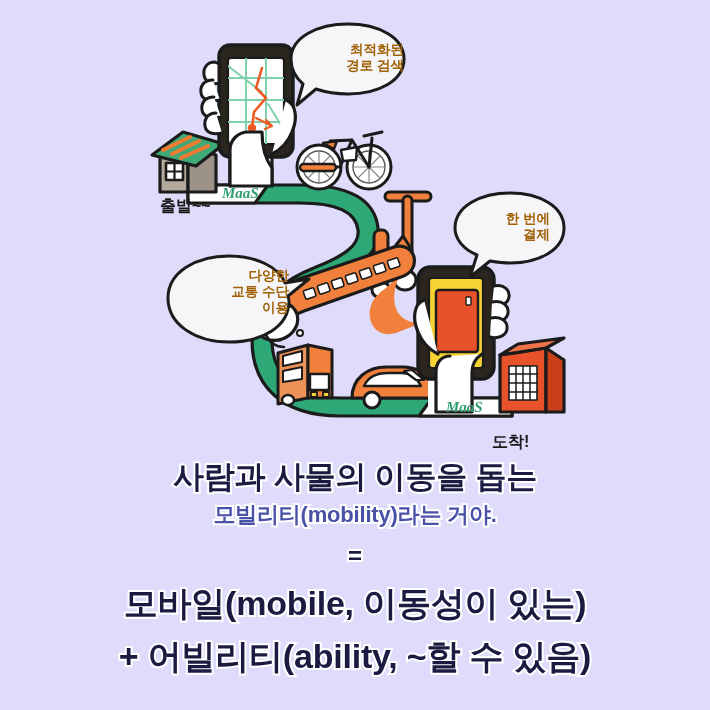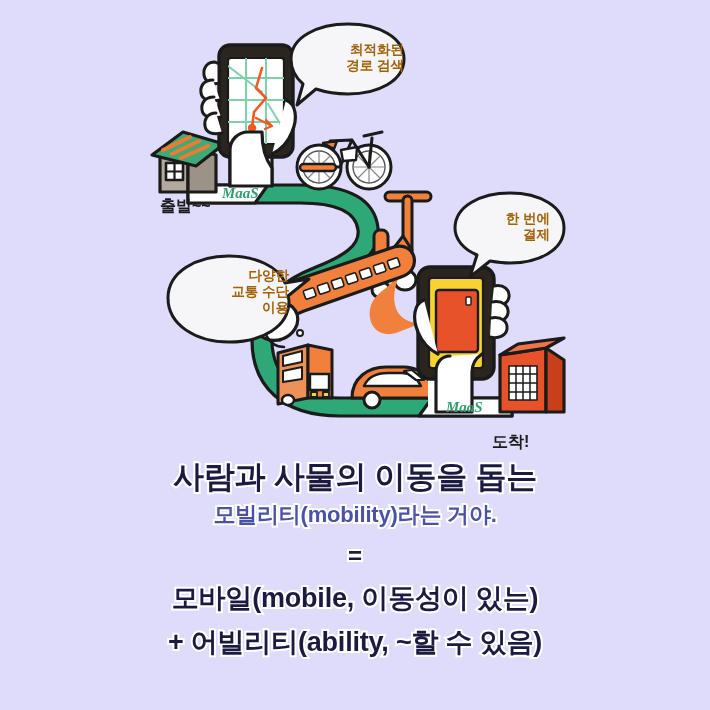--- a/index.html
+++ b/index.html
@@ -20,21 +20,21 @@
     font-weight:bold;
     letter-spacing:-0.2px;
     line-height:1.30;
     -webkit-text-stroke:4px #ffffff;
     paint-order:stroke fill;
     white-space:nowrap;
   }
   .cap-top{font-size:31px;color:#1b1b42;}
   .cap-blue{font-size:22px;color:#4a52a8;}
   .cap-eq{font-size:24px;color:#1b1b42;margin-top:4px;}
-  .cap-bot{font-size:27px;color:#1b1b42;}
+  .cap-bot{font-size:34px;color:#1b1b42;}
   .l1{margin-top:2px;}
   .l2{margin-top:4px;}
   .l3{margin-top:10px;}
   .l4{margin-top:10px;}
   .l5{margin-top:9px;}
   .bubbletext{
     font-size:13.5px;font-weight:bold;color:#a16207;
     line-height:1.18;text-align:right;
   }
   .lbl{

